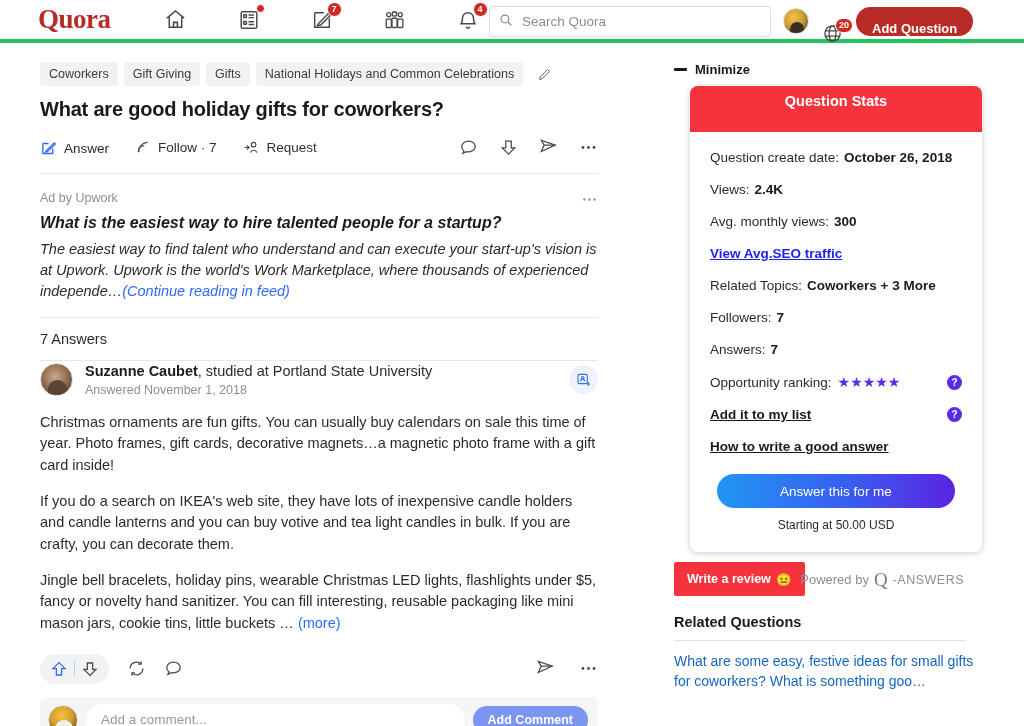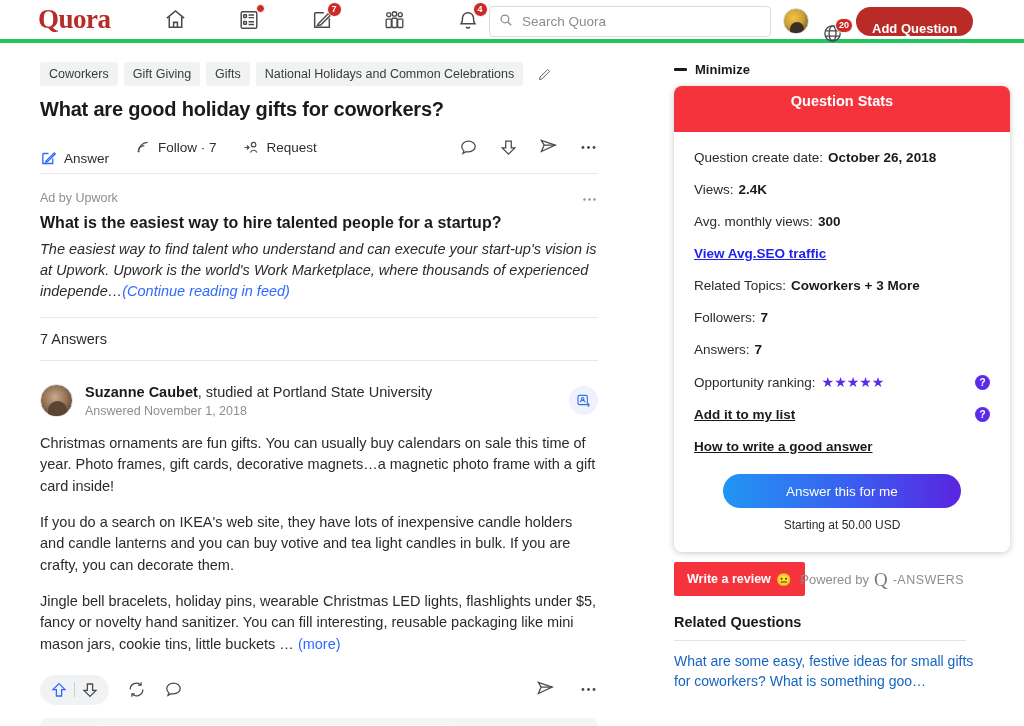--- a/index.html
+++ b/index.html
@@ -91,30 +91,30 @@
   .qact.answer span { color:#2b2b2b; }
   .qact-right { position:absolute; right:0; display:flex; align-items:center; gap:21px; }
   .qact-right span { cursor:pointer; display:flex; }
 
   .hr { border-top:1px solid #e8e8e8; }
 
   
   .ad { margin-top:17px; position:relative; }
   .ad-by { font-size:12.5px; color:#8e8e8e; }
   .ad-dots { position:absolute; right:0; top:0; cursor:pointer; color:#8e8e8e; letter-spacing:1px; font-size:13px;}
-  .ad-title { margin-top:9px; font-size:16px; font-weight:bold; color:#1a1a1a; }
+  .ad-title { margin-top:9px; font-size:16px; font-weight:bold; color:#1a1a1a;font-style:italic; }
   .ad-body { margin-top:7px; font-size:14.5px; color:#2b2b2b; line-height:1.45;font-style:italic; }
   .ad-link { color:#2e69ff; cursor:pointer; }
   .ad-sep { margin-top:15px; border-top:1px solid #e8e8e8; }
 
   .answers-count { margin-top:13px; font-size:14.5px; color:#2b2b2b; }
   .answers-sep { margin-top:13px; border-top:1px solid #e8e8e8; }
 
   
-  .answer { margin-top:23px; position:relative; }
+  .answer { margin-top:2px; position:relative; }
   .ans-head { display:flex; align-items:flex-start; position:relative; }
   .ans-avatar {
     width:33px; height:33px; border-radius:50%; flex:0 0 auto; margin-right:12px;
     background:radial-gradient(circle at 45% 40%, #caa98c 0%, #8e6d50 50%, #3e2d20 100%);
     border:1px solid #ddd; overflow:hidden; position:relative;
   }
   .ans-avatar::after{
     content:""; position:absolute; left:7px; top:16px; width:19px; height:19px;
     border-radius:50% 50% 35% 35%; background:#5a4433;
   }
@@ -162,22 +162,22 @@
     background:#7b96f0; color:#fff; font-size:12.5px; font-weight:bold; cursor:pointer;
     font-family:"Liberation Sans", sans-serif; margin-right:2px;
   }
 
   
   .right { position:absolute; left:674px; top:19px; width:310px; }
   .minimize { display:flex; align-items:center; font-size:13px; font-weight:bold; color:#1a1a1a; cursor:pointer; }
   .minimize .dash { display:inline-block; width:13px; height:3px; background:#1a1a1a; margin-right:8px; border-radius:1px; }
 
   .stats-card {
-    margin-top:9px; width:336px; background:#fff; border-radius:8px;
-    box-shadow:0 1px 6px rgba(0,0,0,0.22); overflow:hidden;
+    margin-top:9px; width:292px; background:#fff; border-radius:8px;
+    box-shadow:0 1px 6px rgba(0,0,0,0.22); overflow:hidden;margin-left:16px;
   }
   .stats-head {
     background:#f4333c; height:46px; display:flex; align-items:flex-start; justify-content:center;
     padding-top:7px; color:#fff; font-size:14.5px; font-weight:bold;
   }
   .stats-body { padding:18px 20px 20px 20px; }
   .srow { font-size:13.5px; color:#2b2b2b; margin-bottom:17px; display:flex; align-items:center; }
   .srow b { color:#1a1a1a; margin-left:5px; }
   .slink {
     display:block; font-size:13.5px; font-weight:bold; color:#2222ee;

